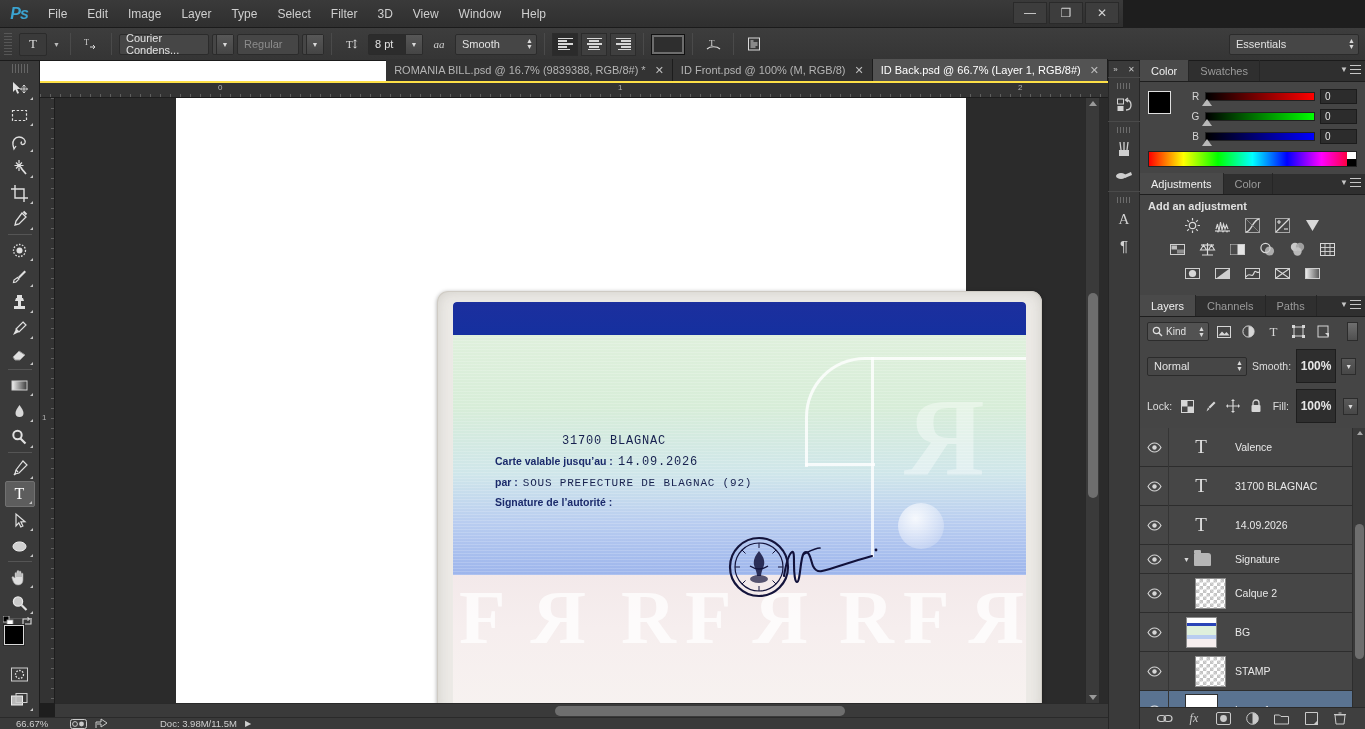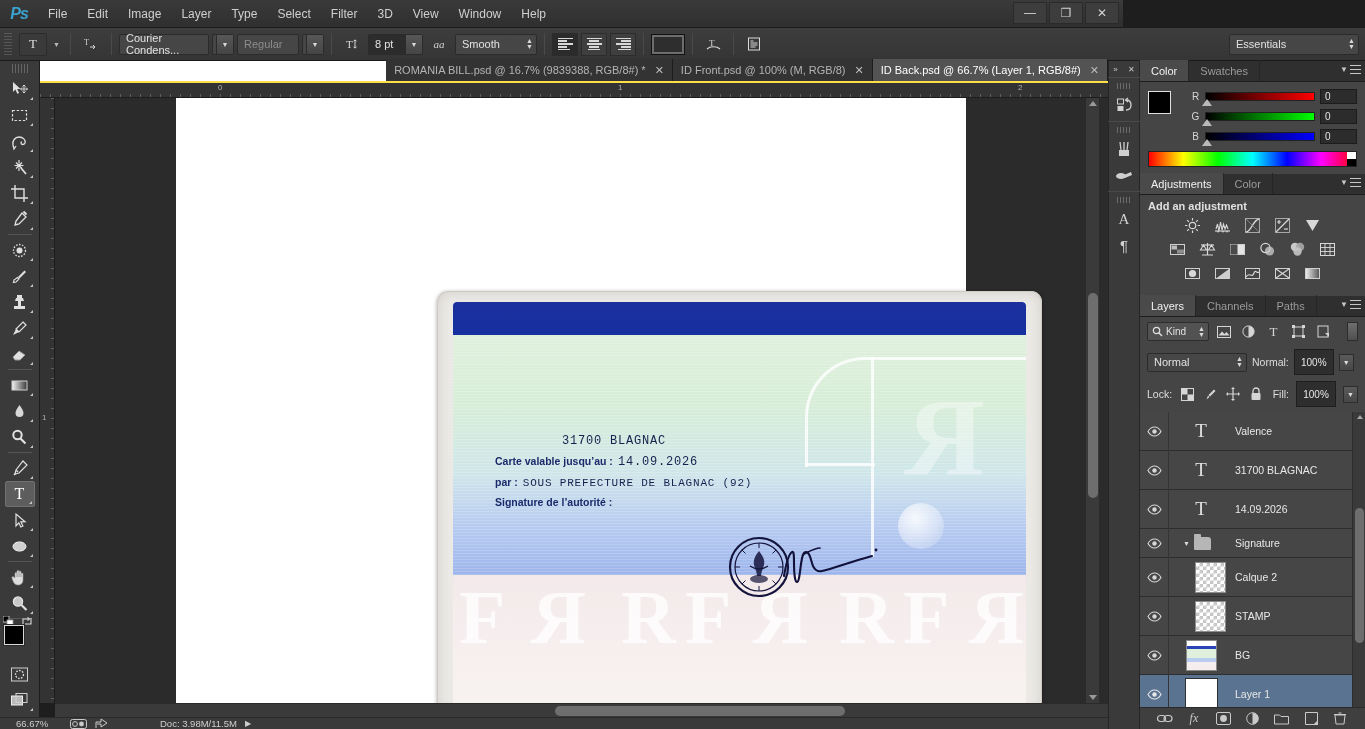--- a/index.html
+++ b/index.html
@@ -267,22 +267,22 @@
     display:flex;align-items:center;gap:3px;padding-left:4px;font-size:10px;color:#e0e0e0;
     position:relative;}
   .kindbox .stepper{right:3px;}
   .fic{width:21px;height:19px;display:flex;align-items:center;justify-content:center;
     color:#d6d6d6;font-size:12px;}
   .toggleswitch{width:11px;height:19px;background:linear-gradient(#6f6f6f,#4f4f4f);
     border:1px solid #2c2c2c;margin-left:auto;}
   .bmrow{display:flex;align-items:center;gap:5px;padding:3px 7px;background:#454545;}
   .blendsel{width:100px;height:19px;position:relative;}
   .opacity-lbl{font-size:10.5px;color:#ddd;}
-  .numbox{width:40px;height:26px;background:#2e2e2e;border:1px solid #1e1e1e;color:#e6e6e6;
-    font-size:10px;display:flex;align-items:center;justify-content:center;}
+  .numbox{width:40px;height:34px;background:#2e2e2e;border:1px solid #1e1e1e;color:#e6e6e6;
+    font-size:12px;display:flex;align-items:center;justify-content:center;font-weight:bold;}
   .numcaret{width:15px;height:17px;background:linear-gradient(#5a5a5a,#474747);
     border:1px solid #2c2c2c;display:flex;align-items:center;justify-content:center;
     font-size:7px;color:#ddd;}
   .lockrow{display:flex;align-items:center;gap:7px;padding:3px 7px 5px;background:#454545;}
   .lock-lbl{font-size:10.5px;color:#ddd;}
   .lock-ic{width:16px;height:16px;display:flex;align-items:center;justify-content:center;
     color:#d6d6d6;font-size:11px;}
 
   .layerlist{background:#3c3c3c;position:relative;}
   .layer{
@@ -1205,21 +1205,21 @@
     </div>
 
     <div class="bmrow">
       <div class="combo blendsel">
         <span>Normal</span>
         <div class="stepper">
             <span>▲</span>
             <span>▼</span>
           </div>
       </div>
-      <span class="opacity-lbl">Normal:</span>
+      <span class="opacity-lbl">Smooth:</span>
       <div class="numbox">100%</div>
       <div class="numcaret">▼</div>
     </div>
 
     <div class="lockrow">
       <span class="lock-lbl">Lock:</span>
       <div class="lock-ic">
         <svg width="13" height="13" viewBox="0 0 13 13">
             <rect x="0.5" y="0.5" width="12" height="12" fill="none" stroke="#d6d6d6"></rect>
             <rect x="1" y="1" width="5.5" height="5.5" fill="#d6d6d6"></rect>
@@ -1323,38 +1323,38 @@
       </div>
 
       <div class="layer">
         <div class="eye">
           <svg width="15" height="11" viewBox="0 0 15 11">
               <path d="M7.5 1C3.5 1 1 5.5 1 5.5S3.5 10 7.5 10 14 5.5 14 5.5 11.5 1 7.5 1z" fill="none" stroke="#d6d6d6" stroke-width="1.1"></path>
               <circle cx="7.5" cy="5.5" r="2.2" fill="#d6d6d6"></circle>
             </svg>
         </div>
         <div class="lsep"></div>
-        <div class="thumbcell" style="justify-content:center;padding-left:18px;">
-          <div class="lthumb checker"></div>
-        </div>
-        <span class="lname">STAMP</span>
+        <div class="thumbcell" style="justify-content:center;padding-left:0;">
+          <div class="lthumb" style="background:linear-gradient(180deg,#fff 0 18%,#2a44b8 18% 26%,#dff0dc 26% 60%,#b9cdf0 60% 74%,#f6eeee 74% 100%);"></div>
+        </div>
+        <span class="lname">BG</span>
       </div>
 
       <div class="layer">
         <div class="eye">
           <svg width="15" height="11" viewBox="0 0 15 11">
               <path d="M7.5 1C3.5 1 1 5.5 1 5.5S3.5 10 7.5 10 14 5.5 14 5.5 11.5 1 7.5 1z" fill="none" stroke="#d6d6d6" stroke-width="1.1"></path>
               <circle cx="7.5" cy="5.5" r="2.2" fill="#d6d6d6"></circle>
             </svg>
         </div>
         <div class="lsep"></div>
-        <div class="thumbcell" style="justify-content:center;padding-left:0;">
-          <div class="lthumb" style="background:linear-gradient(180deg,#fff 0 18%,#2a44b8 18% 26%,#dff0dc 26% 60%,#b9cdf0 60% 74%,#f6eeee 74% 100%);"></div>
-        </div>
-        <span class="lname">BG</span>
+        <div class="thumbcell" style="justify-content:center;padding-left:18px;">
+          <div class="lthumb checker"></div>
+        </div>
+        <span class="lname">STAMP</span>
       </div>
 
       <div class="layer selected">
         <div class="eye">
           <svg width="15" height="11" viewBox="0 0 15 11">
               <path d="M7.5 1C3.5 1 1 5.5 1 5.5S3.5 10 7.5 10 14 5.5 14 5.5 11.5 1 7.5 1z" fill="none" stroke="#e6e6e6" stroke-width="1.1"></path>
               <circle cx="7.5" cy="5.5" r="2.2" fill="#e6e6e6"></circle>
             </svg>
         </div>
         <div class="lsep"></div>

